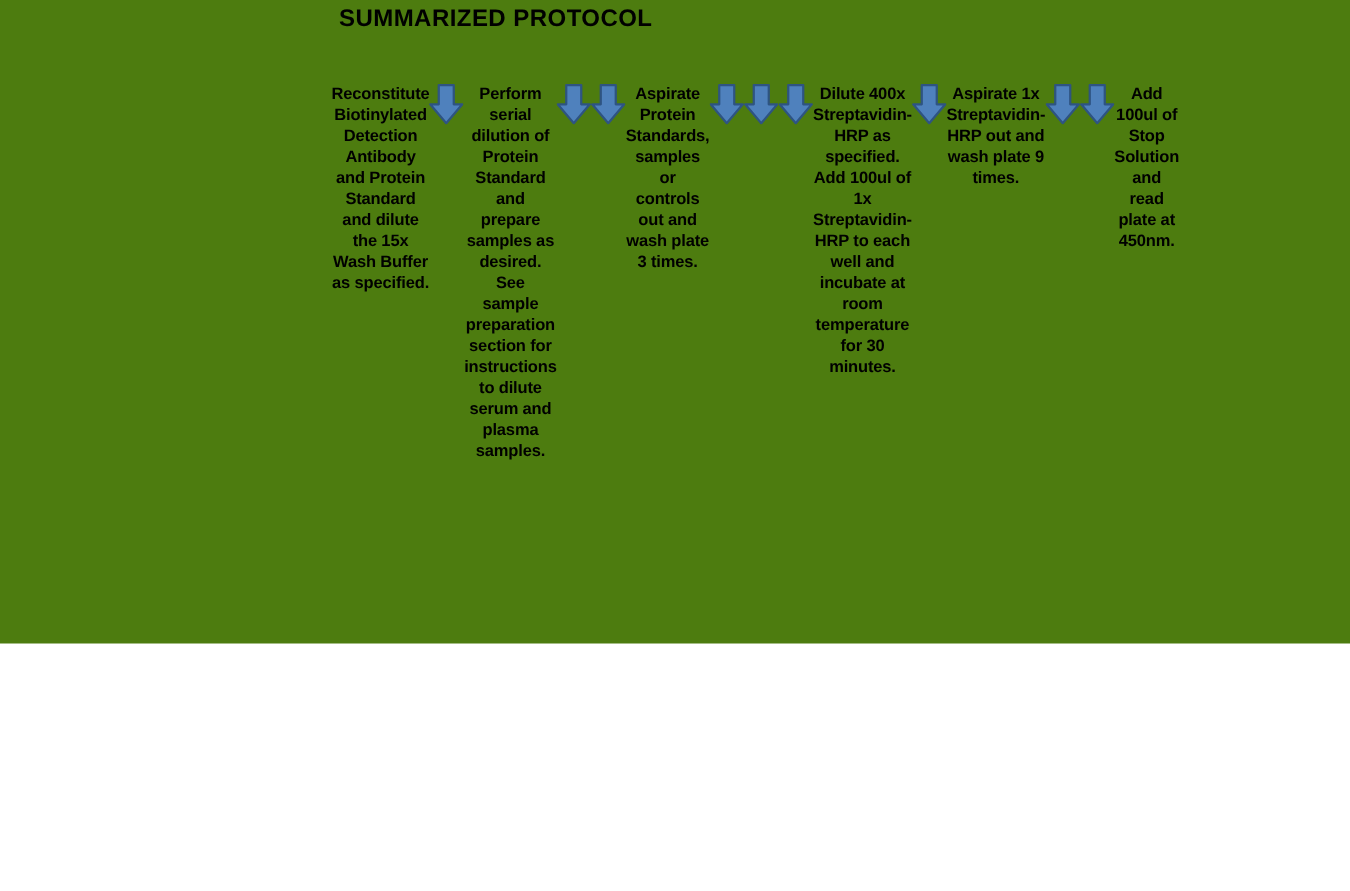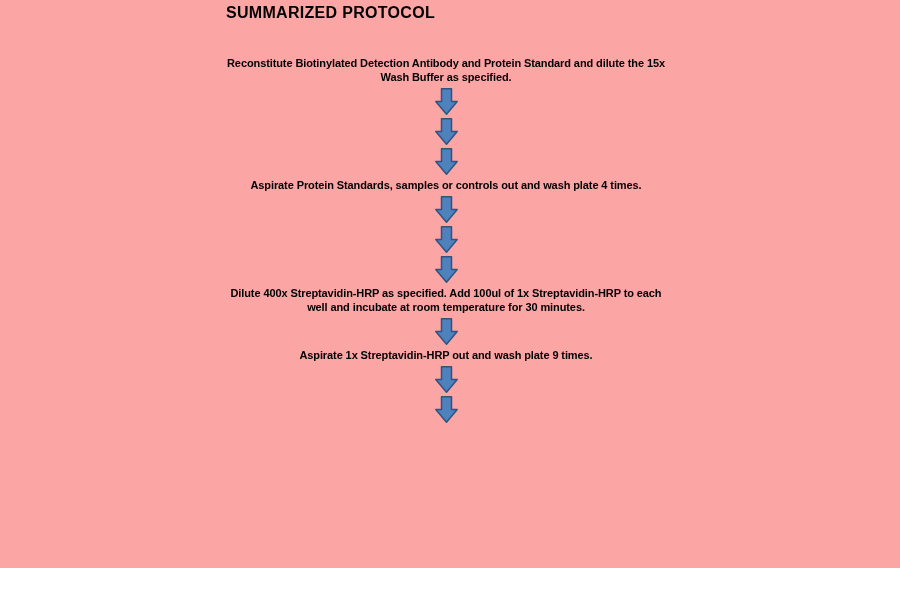--- a/index.html
+++ b/index.html
@@ -8,42 +8,41 @@
     padding: 0;
     width: 900px;
     height: 594px;
     background: #ffffff;
     font-family: "Liberation Sans", sans-serif;
     overflow: hidden;
   }
   .canvas {
     position: relative;
     width: 900px;
-    height: 568px;
-    background: #fca5a5;
+    height: 429px;
+    background: #4d7c0f;
   }
   .title {
     position: absolute;
     left: 226px;
     top: 4px;
     font-size: 16px;
     line-height: 18px;
     font-weight: 700;
     color: #000000;
     letter-spacing: 0.3px;
     white-space: nowrap;
   }
   .flow {
     position: absolute;
     left: 221px;
     top: 56px;
     width: 450px;
     display: flex;
-    flex-direction: column;
-    align-items: center;
+    align-items: flex-start;
   }
   .step {
     width: 100%;
     font-size: 11px;
     line-height: 14px;
     font-weight: 700;
     color: #000000;
     text-align: center;
     white-space: pre-line;
     letter-spacing: -0.1px;
@@ -74,35 +73,37 @@
 
     <div class="step">Reconstitute Biotinylated Detection Antibody and Protein Standard and dilute the 15x
 Wash Buffer as specified.</div>
 
     <div class="arrow">
       <svg width="23" height="27" viewBox="0 0 23 27">
           <polygon points="6.5,0.8 16.5,0.8 16.5,13.5 22.2,13.5 11.5,26.2 0.8,13.5 6.5,13.5" fill="#4f81bd"></polygon>
         </svg>
     </div>
 
+    <div class="step">Perform serial dilution of Protein Standard and prepare samples as desired. See
+sample preparation section for instructions to dilute serum and plasma samples.</div>
 
     <div class="arrow">
       <svg width="23" height="27" viewBox="0 0 23 27">
           <polygon points="6.5,0.8 16.5,0.8 16.5,13.5 22.2,13.5 11.5,26.2 0.8,13.5 6.5,13.5" fill="#4f81bd"></polygon>
         </svg>
     </div>
 
 
     <div class="arrow">
       <svg width="23" height="27" viewBox="0 0 23 27">
           <polygon points="6.5,0.8 16.5,0.8 16.5,13.5 22.2,13.5 11.5,26.2 0.8,13.5 6.5,13.5" fill="#4f81bd"></polygon>
         </svg>
     </div>
 
-    <div class="step">Aspirate Protein Standards, samples or controls out and wash plate 4 times.</div>
+    <div class="step">Aspirate Protein Standards, samples or controls out and wash plate 3 times.</div>
 
     <div class="arrow">
       <svg width="23" height="27" viewBox="0 0 23 27">
           <polygon points="6.5,0.8 16.5,0.8 16.5,13.5 22.2,13.5 11.5,26.2 0.8,13.5 6.5,13.5" fill="#4f81bd"></polygon>
         </svg>
     </div>
 
 
     <div class="arrow">
       <svg width="23" height="27" viewBox="0 0 23 27">
@@ -134,15 +135,16 @@
         </svg>
     </div>
 
 
     <div class="arrow">
       <svg width="23" height="27" viewBox="0 0 23 27">
           <polygon points="6.5,0.8 16.5,0.8 16.5,13.5 22.2,13.5 11.5,26.2 0.8,13.5 6.5,13.5" fill="#4f81bd"></polygon>
         </svg>
     </div>
 
+    <div class="step">Add 100ul of Stop Solution and read plate at 450nm.</div>
 
   </div>
 </div>
 
 </body></html>

